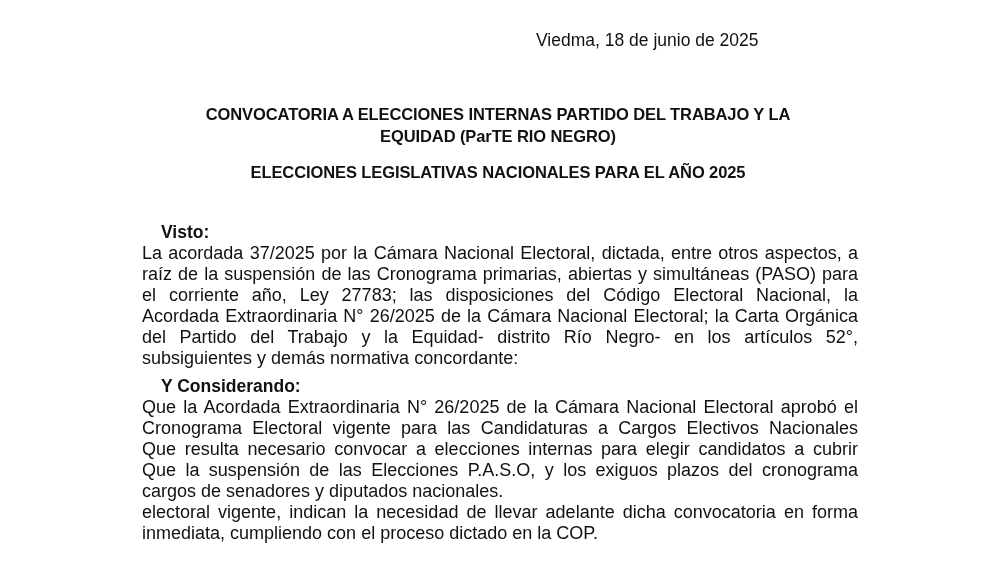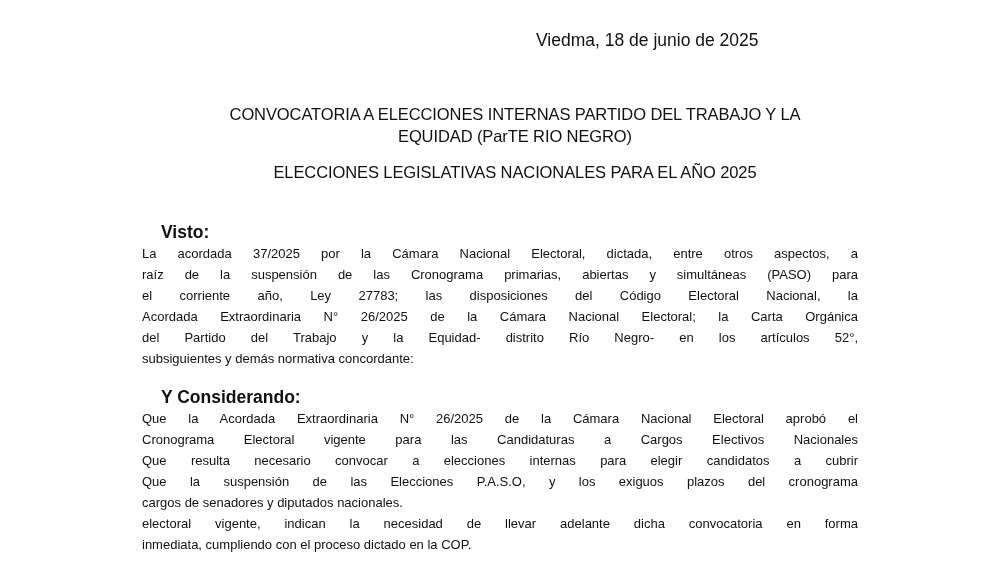--- a/index.html
+++ b/index.html
@@ -24,57 +24,57 @@
     .date {
       position: absolute;
       left: 536px;
       top: 30px;
       font-size: 17.5px;
       font-weight: normal;
       white-space: nowrap;
     }
     .title {
       position: absolute;
-      left: 157px;
+      left: 140px;
       width: 716px;
       text-align: center;
       font-size: 16.5px;
-      font-weight: normal;
+      font-weight: bold;
       line-height: 22px;
       letter-spacing: -0.1px;
     }
     .title.t1 { top: 103px; }
     .title.t2 { top: 161px; }
     .section {
       position: absolute;
       left: 142px;
       width: 716px;
     }
     .heading {
       font-size: 17.5px;
       font-weight: bold;
       line-height: 21px;
       height: 21px;
       white-space: nowrap;
       margin-left: 19px;
     }
     .line {
-      font-size: 13px;
+      font-size: 18px;
       line-height: 21px;
       height: 21px;
       white-space: nowrap;
       overflow: hidden;
       text-align: justify;
       text-align-last: justify;
     }
     .line.last {
       text-align-last: left;
     }
     .visto { top: 222px; }
-    .considerando { top: 387px; }
+    .considerando { top: 376px; }
   </style>
 </head>
 <body>
 
 <div class="page">
 
   <div class="date">Viedma, 18 de junio de 2025</div>
 
   <div class="title t1">
     <div>CONVOCATORIA A ELECCIONES INTERNAS PARTIDO DEL TRABAJO Y LA</div>

